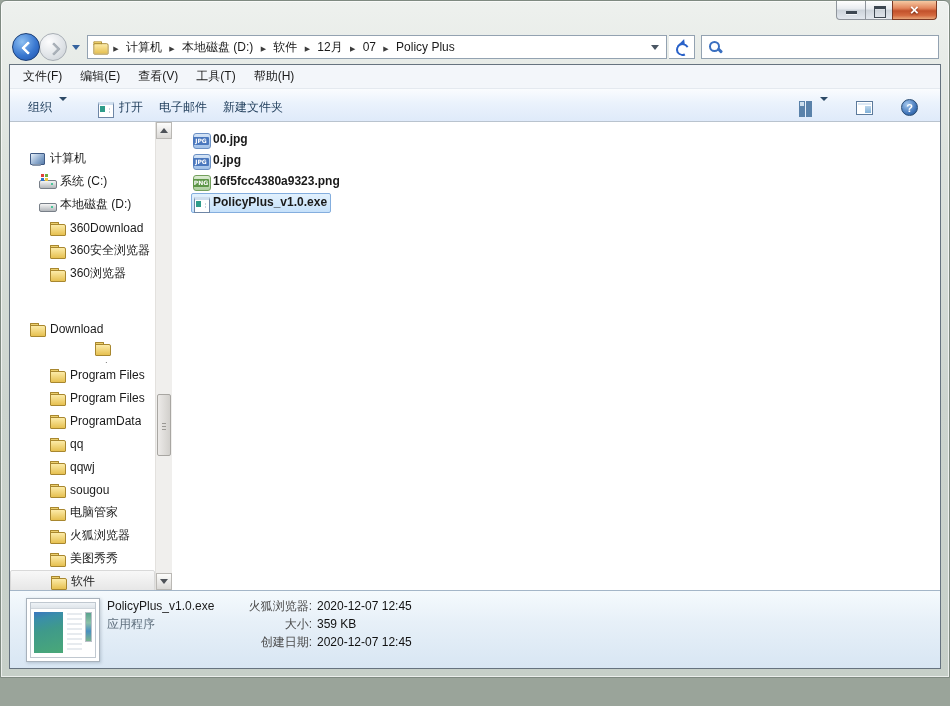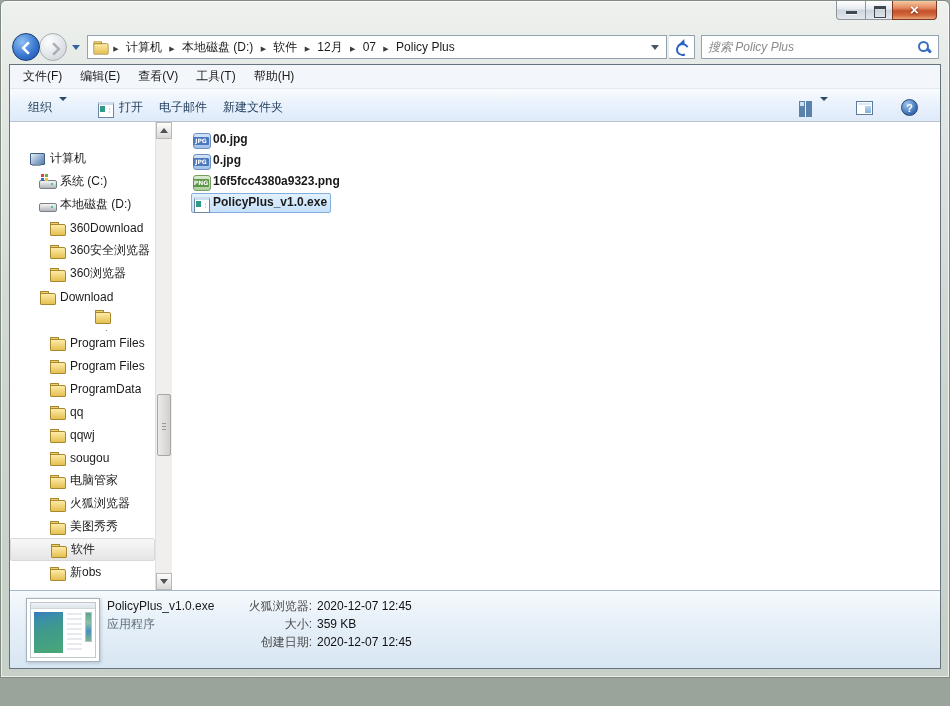--- a/index.html
+++ b/index.html
@@ -234,21 +234,20 @@
           </span>
         </span>
       <span class="addr-dd"></span>
     </div>
 
     <div class="refreshbox">
       <span class="refresh-ico"></span>
     </div>
 
     <div class="searchbox">
-      <input type="text" placeholder="搜索 Policy Plus" style="">
       <span class="search-ico"></span>
     </div>
   </div>
 
   <div class="client">
 
     <div class="menubar">
 
         <span class="menu-item">文件(F)</span>
 
@@ -321,21 +320,21 @@
           <div class="tree-row" style="padding-left: 39px;">
             <span class="ico ico-folder"><i></i></span>
             <span class="tlabel">360安全浏览器</span>
           </div>
 
           <div class="tree-row" style="padding-left: 39px;">
             <span class="ico ico-folder"><i></i></span>
             <span class="tlabel">360浏览器</span>
           </div>
 
-          <div class="tree-row" style="padding-left: 29px;">
+          <div class="tree-row" style="padding-left: 19px; margin-top: 32px;">
             <span class="ico ico-folder"><i></i></span>
             <span class="tlabel">Download</span>
           </div>
 
           <div class="tree-row" style="padding-left: 39px; flex-direction: column;">
             <span class="ico ico-folder"><i></i></span>
             <span class="tlabel">pc包</span>
           </div>
 
           <div class="tree-row" style="padding-left: 39px;">

